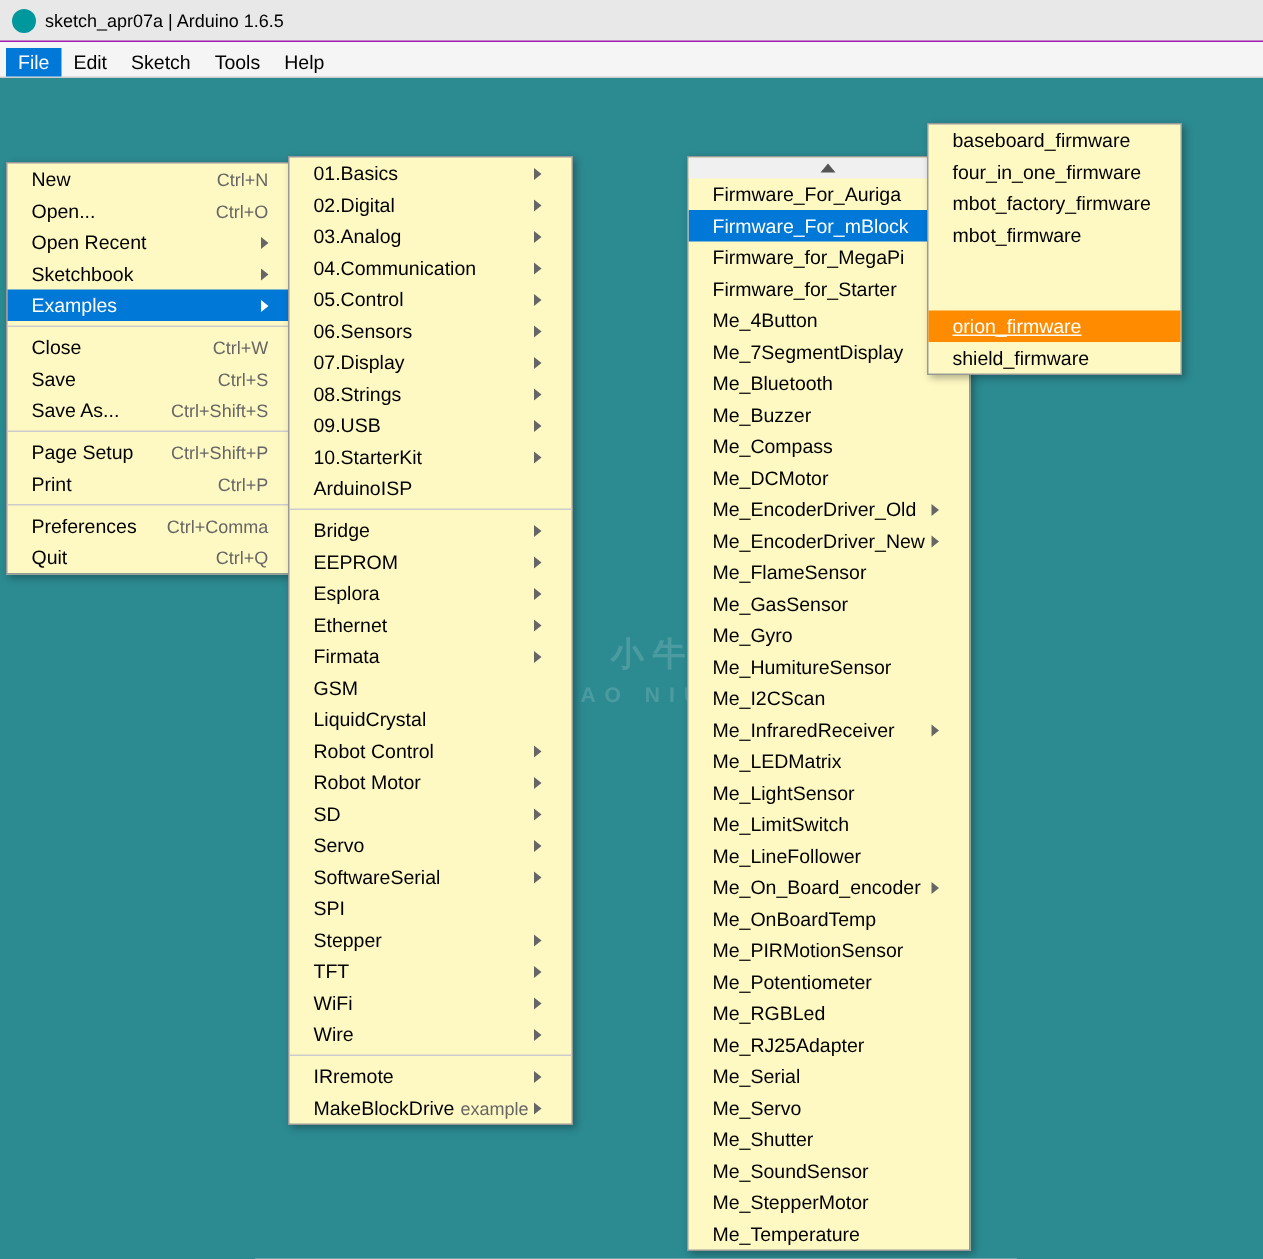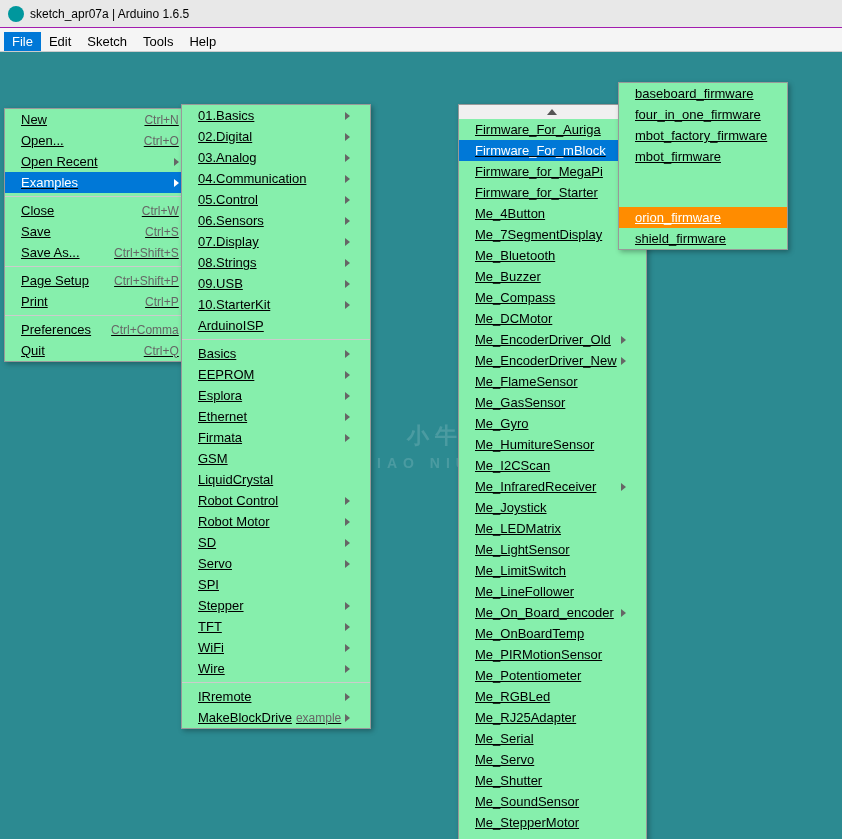--- a/index.html
+++ b/index.html
@@ -58,26 +58,25 @@
     .main-content {
       background: #2c8a91;
       width: 100%;
       height: calc(100% - 52px);
       position: relative;
     }
 
     
     .dropdown {
       position: absolute;
-      background: #86efac;
+      background: #fef9c3;
       border: 1px solid #999;
       box-shadow: 2px 2px 5px rgba(0,0,0,0.3);
       min-width: 140px;
       z-index: 100;
-      text-decoration: underline;
     }
     .dropdown-item {
       padding: 3px 20px 3px 16px;
       cursor: pointer;
       display: flex;
       align-items: center;
       justify-content: space-between;
       white-space: nowrap;
       position: relative;
     }
@@ -103,21 +102,21 @@
 
     
     .file-menu {
       top: 56px;
       left: 4px;
     }
 
     
     .examples-menu {
       top: 52px;
-      left: 181px;
+      left: 192px;
       text-align: center;
     }
 
     
     .library-menu {
       top: 52px;
       left: 458px;
     }
 
     
@@ -213,20 +212,24 @@
       <span class="shortcut">Ctrl+N</span>
     </div>
     <div class="dropdown-item">
       <span>Open...</span>
       <span class="shortcut">Ctrl+O</span>
     </div>
     <div class="dropdown-item">
       <span>Open Recent</span>
       <span class="tri-arrow"></span>
     </div>
+    <div class="dropdown-item">
+      <span>Sketchbook</span>
+      <span class="tri-arrow"></span>
+    </div>
     <div class="dropdown-item highlighted">
       <span>Examples</span>
       <span class="tri-arrow" style="border-left-color:white;"></span>
     </div>
     <div class="dropdown-separator"></div>
     <div class="dropdown-item">
       <span>Close</span>
       <span class="shortcut">Ctrl+W</span>
     </div>
     <div class="dropdown-item">
@@ -296,21 +299,21 @@
     </div>
     <div class="dropdown-item">
       <span>10.StarterKit</span>
         <span class="tri-arrow"></span>
     </div>
     <div class="dropdown-item">
       <span>ArduinoISP</span>
     </div>
     <div class="dropdown-separator"></div>
     <div class="dropdown-item">
-      <span>Basics</span>
+      <span>Bridge</span>
         <span class="tri-arrow"></span>
     </div>
     <div class="dropdown-item">
       <span>EEPROM</span>
         <span class="tri-arrow"></span>
     </div>
     <div class="dropdown-item">
       <span>Esplora</span>
         <span class="tri-arrow"></span>
     </div>
@@ -335,20 +338,24 @@
     <div class="dropdown-item">
       <span>Robot Motor</span>
         <span class="tri-arrow"></span>
     </div>
     <div class="dropdown-item">
       <span>SD</span>
         <span class="tri-arrow"></span>
     </div>
     <div class="dropdown-item">
       <span>Servo</span>
+        <span class="tri-arrow"></span>
+    </div>
+    <div class="dropdown-item">
+      <span>SoftwareSerial</span>
         <span class="tri-arrow"></span>
     </div>
     <div class="dropdown-item">
       <span>SPI</span>
     </div>
     <div class="dropdown-item">
       <span>Stepper</span>
         <span class="tri-arrow"></span>
     </div>
     <div class="dropdown-item">
@@ -431,23 +438,20 @@
       <span>Me_HumitureSensor</span>
     </div>
     <div class="dropdown-item">
       <span>Me_I2CScan</span>
     </div>
     <div class="dropdown-item">
       <span>Me_InfraredReceiver</span>
         <span class="tri-arrow"></span>
     </div>
     <div class="dropdown-item">
-      <span>Me_Joystick</span>
-    </div>
-    <div class="dropdown-item">
       <span>Me_LEDMatrix</span>
     </div>
     <div class="dropdown-item">
       <span>Me_LightSensor</span>
     </div>
     <div class="dropdown-item">
       <span>Me_LimitSwitch</span>
     </div>
     <div class="dropdown-item">
       <span>Me_LineFollower</span>

